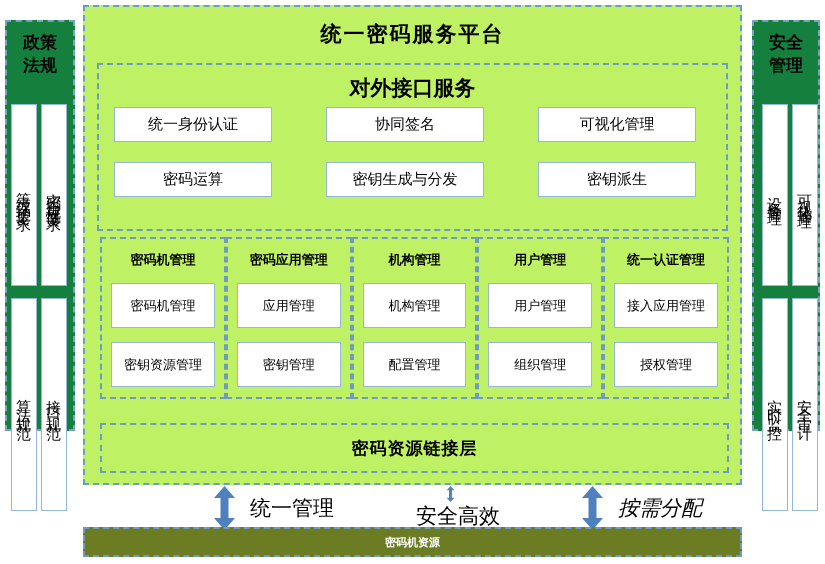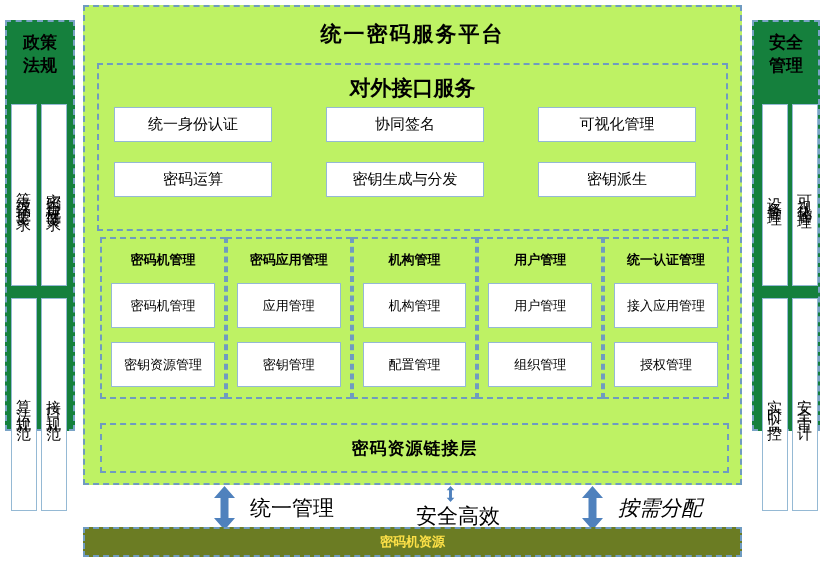--- a/index.html
+++ b/index.html
@@ -64,21 +64,21 @@
     font-size:17px;font-weight:bold;letter-spacing:1px;
   }
   
   .flow{position:absolute;top:486px;height:44px;display:flex;align-items:center;}
   .flow .label{font-size:21px;margin-left:15px;}
   
   .resource-bar{
     position:absolute;left:83px;top:527px;width:659px;height:30px;
     background:#6b7c23;border:2px dashed #6f9bc0;box-sizing:border-box;
     display:flex;align-items:center;justify-content:center;
-    font-size:13px;font-weight:bold;color:#fde047;
+    font-size:11px;font-weight:bold;color:#ffffff;
   }
 </style>
 </head>
 <body>
 
 <div class="page">
 
   <div class="side-panel left">
     <div class="panel-title">
       <div>政策</div>

